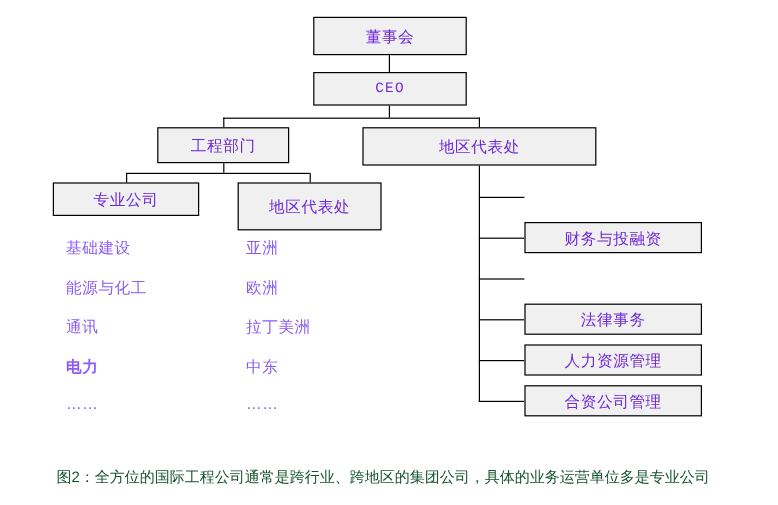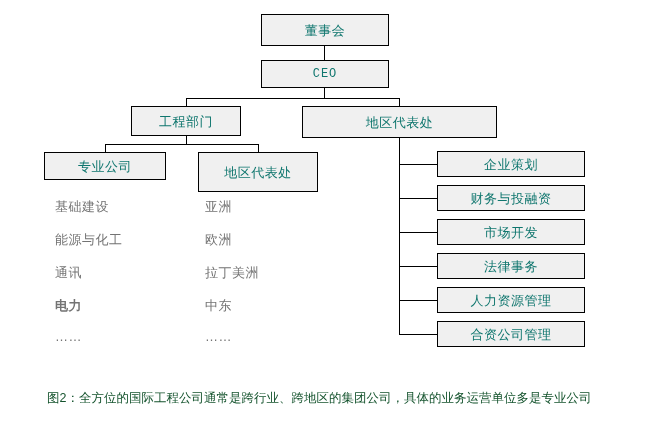--- a/index.html
+++ b/index.html
@@ -20,41 +20,41 @@
     position: absolute;
     box-sizing: border-box;
     border: 1px solid #000000;
     background: #f0f0f0;
     display: flex;
     align-items: center;
     justify-content: center;
     font-size: 13px;
     line-height: 1;
     letter-spacing: 0.5px;
-    color: #0f766e;
+    color: #6d28d9;
     white-space: nowrap;
   }
   .box.mono {
     font-family: "Liberation Mono", "DejaVu Sans Mono", monospace;
     font-size: 12px;
     letter-spacing: 1px;
     text-align: center;
   }
   .line {
     position: absolute;
     background: #000000;
   }
   .vline { width: 1px; }
   .hline { height: 1px; }
   .listitem {
     position: absolute;
     font-size: 13px;
     line-height: 1;
     white-space: nowrap;
-    color: #737373;
+    color: #8b5cf6;
     letter-spacing: 0.5px;
   }
   #caption {
     position: absolute;
     left: 47px;
     top: 390px;
     width: 570px;
     font-size: 12.5px;
     line-height: 1.4;
     color: #14532d;
@@ -105,22 +105,20 @@
 
   <div class="line vline" style="left:399px; top:138px; height:197px;"></div>
 
   <div class="line hline" style="left:399px; top:164px; width:38px;"></div>
   <div class="line hline" style="left:399px; top:198px; width:38px;"></div>
   <div class="line hline" style="left:399px; top:232px; width:38px;"></div>
   <div class="line hline" style="left:399px; top:266px; width:38px;"></div>
   <div class="line hline" style="left:399px; top:300px; width:38px;"></div>
   <div class="line hline" style="left:399px; top:334px; width:38px;"></div>
 
-  <div class="box" style="left:437px; top:151px; width:148px; height:26px;">企业策划</div>
   <div class="box" style="left:437px; top:185px; width:148px; height:26px;">财务与投融资</div>
-  <div class="box" style="left:437px; top:219px; width:148px; height:26px;">市场开发</div>
   <div class="box" style="left:437px; top:253px; width:148px; height:26px;">法律事务</div>
   <div class="box" style="left:437px; top:287px; width:148px; height:26px;">人力资源管理</div>
   <div class="box" style="left:437px; top:321px; width:148px; height:26px;">合资公司管理</div>
 
   <div id="caption">图2：全方位的国际工程公司通常是跨行业、跨地区的集团公司，具体的业务运营单位多是专业公司</div>
 
 </div>
 
 </body></html>

